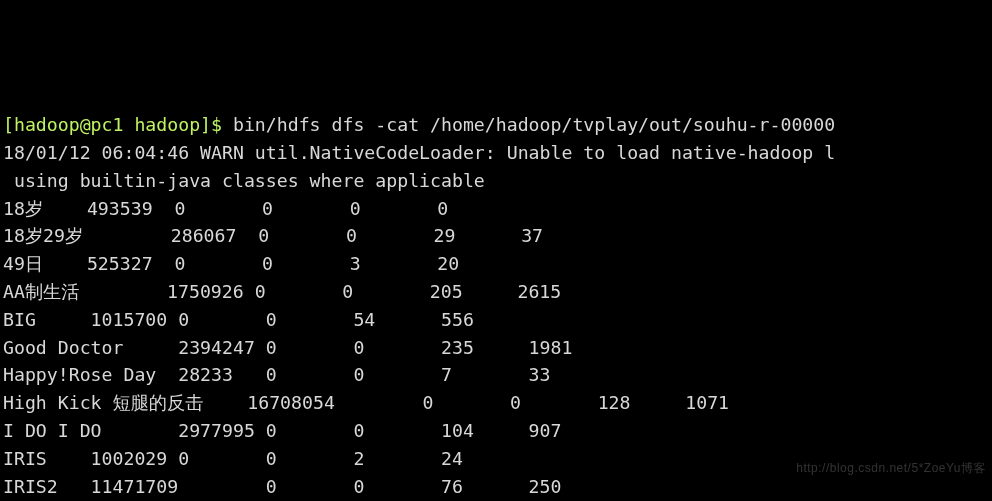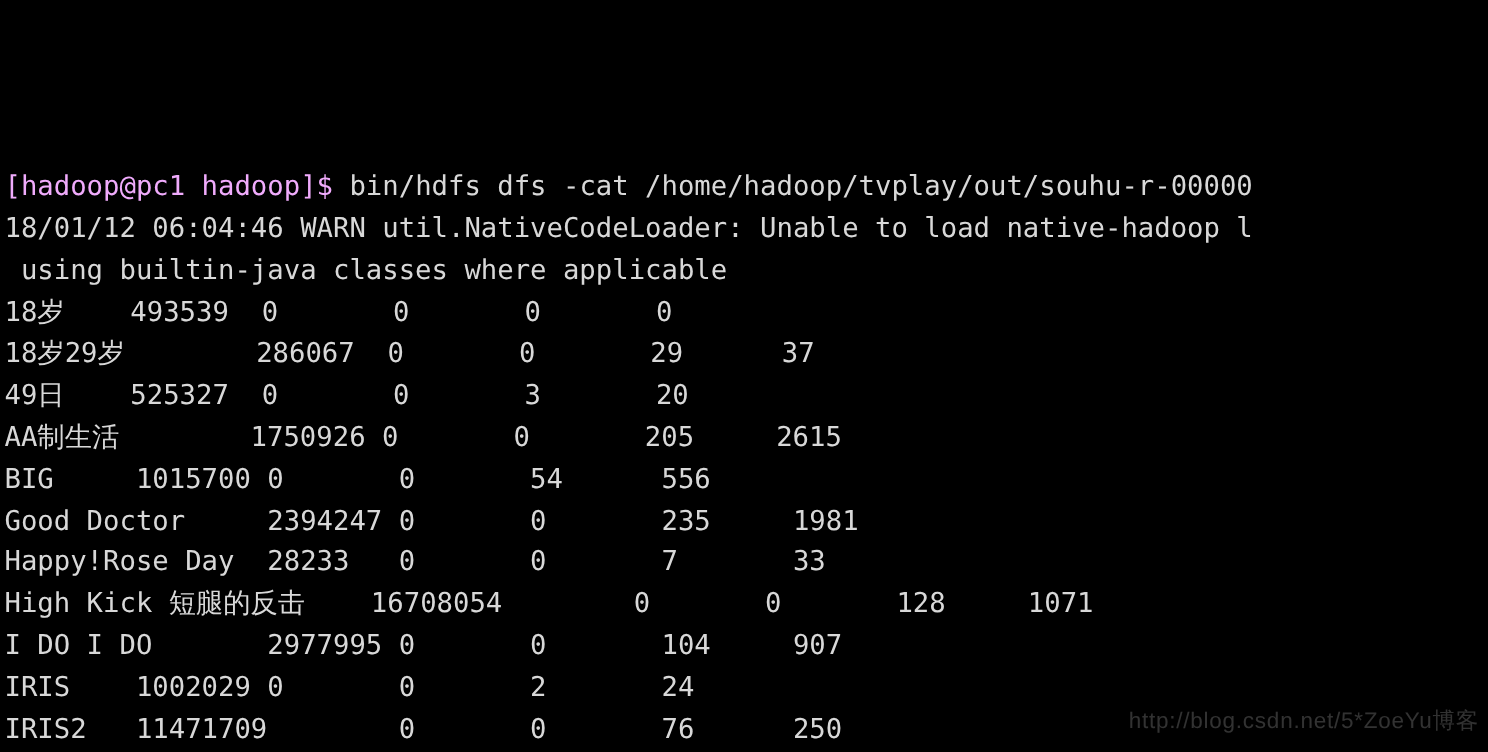--- a/index.html
+++ b/index.html
@@ -15,30 +15,30 @@
     font-size: 18.2px;
     line-height: 27.8px;
     color: #d8d8d8;
     white-space: pre;
     position: relative;
   }
   .terminal {
     padding: 0 3px;
   }
   .prompt {
-    color: #f0abfc;
+    color: #bef264;
   }
   .line {
     display: block;
   }
   .watermark {
     position: absolute;
     right: 6px;
-    bottom: 6px;
-    font-size: 15px;
+    bottom: 18px;
+    font-size: 12px;
     color: rgba(200,200,200,0.25);
     font-family: sans-serif;
     letter-spacing: 0.5px;
     pointer-events: none;
   }
 </style>
 </head>
 <body>
 
 

